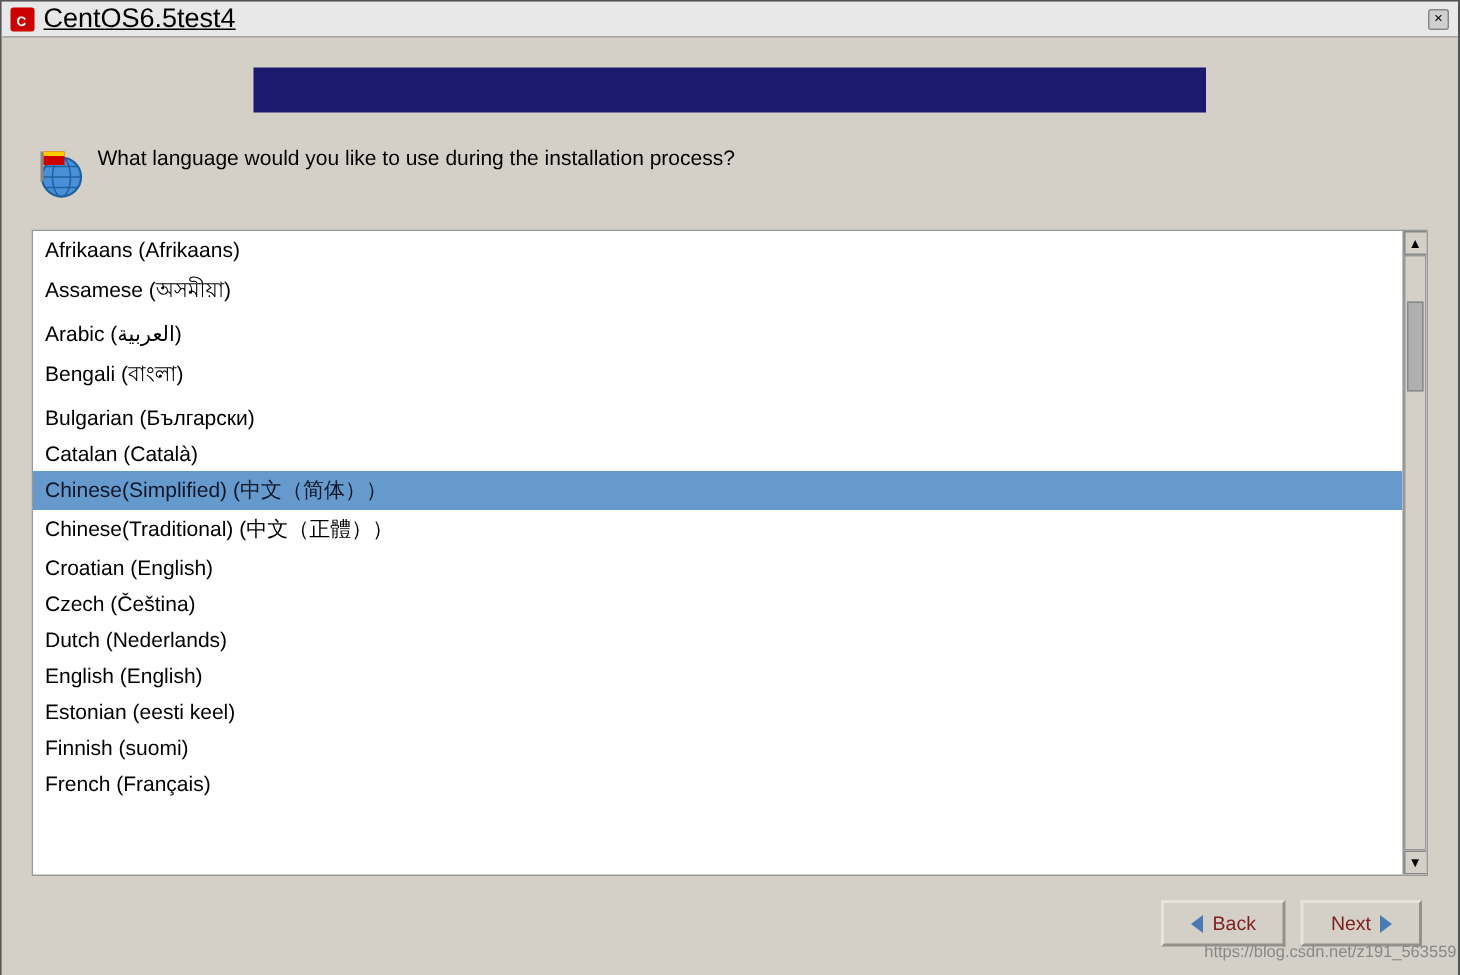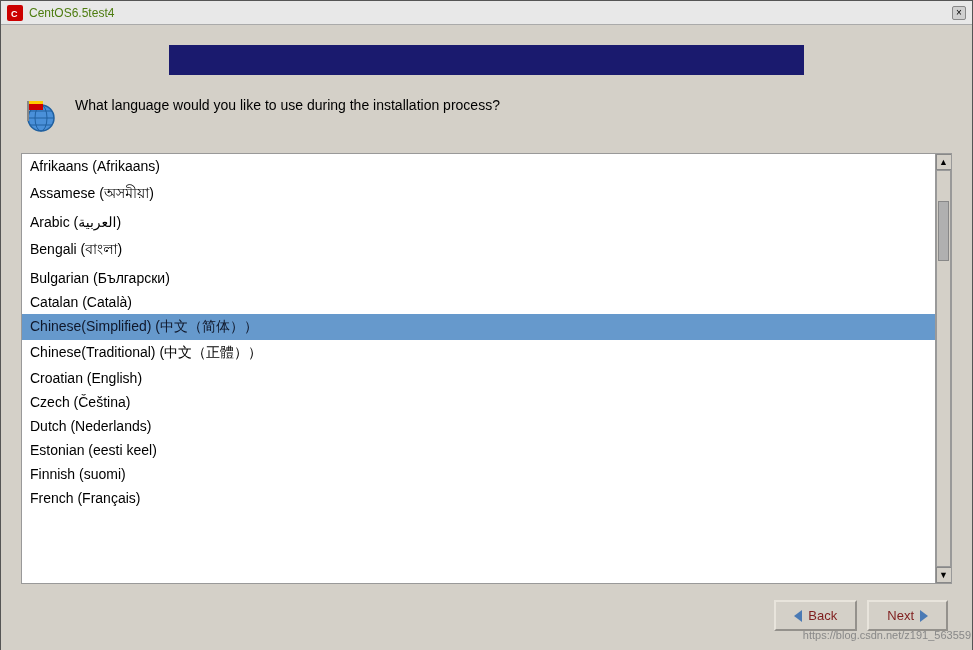--- a/index.html
+++ b/index.html
@@ -39,23 +39,24 @@
       border-radius: 2px;
       display: flex;
       align-items: center;
       justify-content: center;
       font-size: 10px;
       color: white;
       font-weight: bold;
     }
 
     .titlebar-text {
-      font-size: 12px;
-      color: #4d7c0f;
+      font-size: 18px;
+      color: #000000;
       flex: 1;
+      text-decoration: underline;
     }
 
     .titlebar-close {
       width: 14px;
       height: 14px;
       background: #d0d0d0;
       border: 1px solid #888;
       border-radius: 2px;
       cursor: pointer;
       display: flex;
@@ -76,21 +77,21 @@
       width: 635px;
       height: 30px;
       background: #1a1a6e;
       margin: 0 auto 20px auto;
       display: block;
     }
 
     .question-row {
       display: flex;
       align-items: flex-start;
-      gap: 14px;
+      gap: 4px;
       margin-bottom: 18px;
     }
 
     .flag-icon {
       width: 40px;
       height: 40px;
       flex-shrink: 0;
       display: flex;
       align-items: center;
       justify-content: center;
@@ -268,20 +269,21 @@
           <li>Assamese (অসমীয়া)</li>
           <li>Arabic (العربية)</li>
           <li>Bengali (বাংলা)</li>
           <li>Bulgarian (Български)</li>
           <li>Catalan (Català)</li>
           <li class="selected">Chinese(Simplified) (中文（简体））</li>
           <li>Chinese(Traditional) (中文（正體））</li>
           <li>Croatian (English)</li>
           <li>Czech (Čeština)</li>
           <li>Dutch (Nederlands)</li>
+          <li>English (English)</li>
           <li>Estonian (eesti keel)</li>
           <li>Finnish (suomi)</li>
           <li>French (Français)</li>
         </ul>
       <div class="scrollbar">
         <div class="scroll-arrow">▲</div>
         <div class="scroll-track">
           <div class="scroll-thumb"></div>
         </div>
         <div class="scroll-arrow">▼</div>

